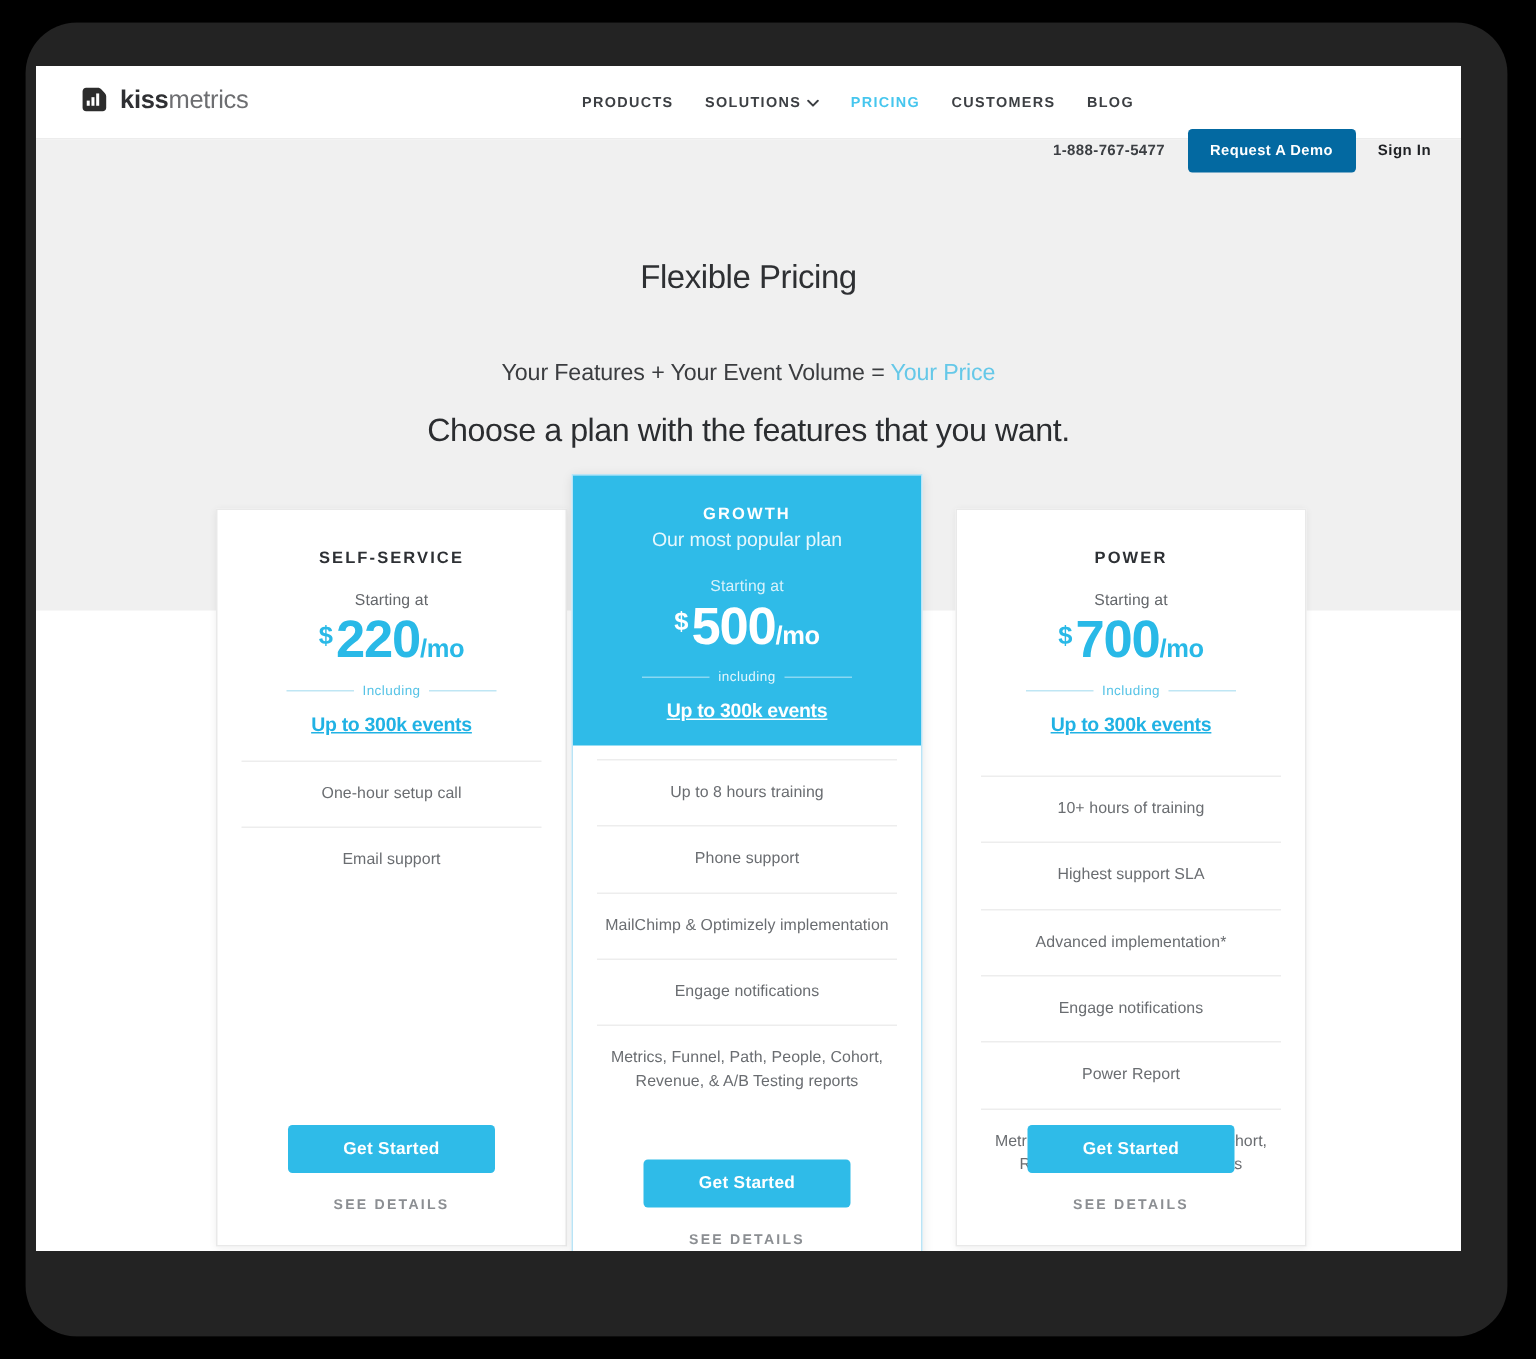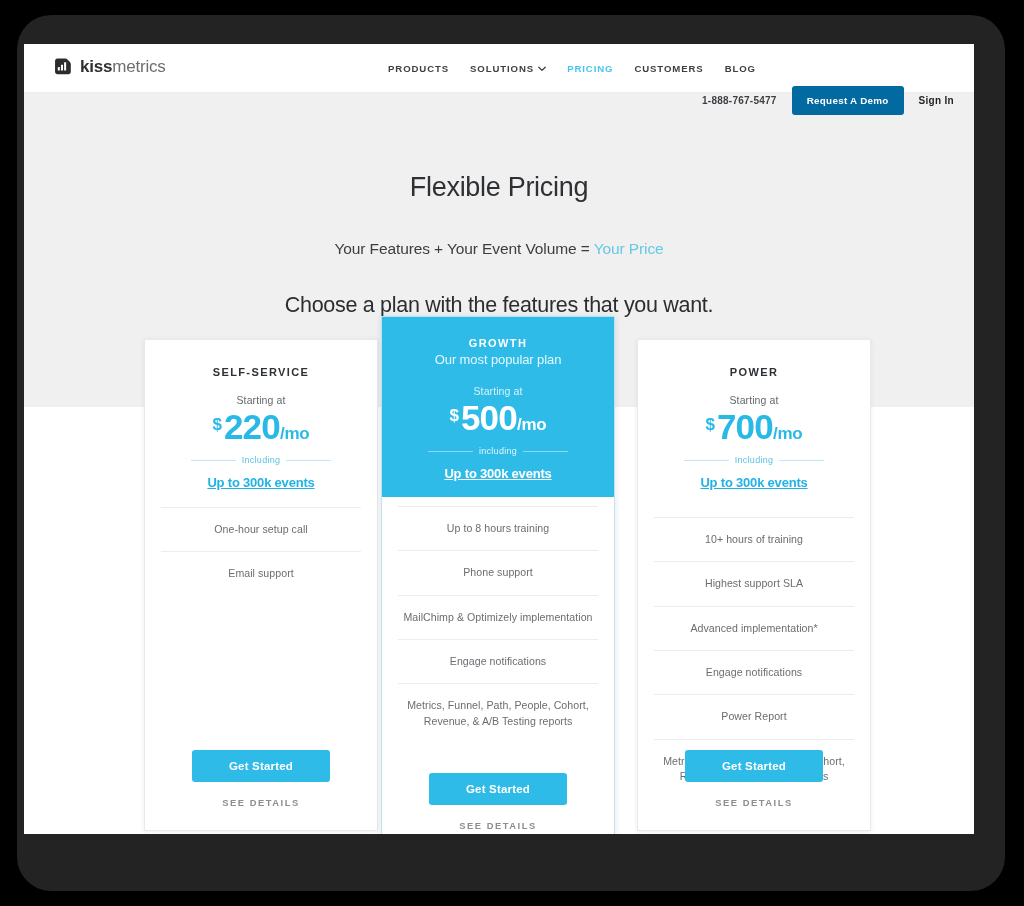--- a/index.html
+++ b/index.html
@@ -93,30 +93,30 @@
   }
 
   
   #hero-band{
     position:absolute; left:0; top:49px; width:950px; height:314px;
     background:#f0f0f0;
   }
   #hero-inner{ position:relative; width:950px; text-align:center; }
   #hero-title{
     position:absolute; top:79px; left:0; width:950px;
-    font-size:27px; font-weight:normal; color:#2e3033;
+    font-size:22px; font-weight:normal; color:#2e3033;
     letter-spacing:-.3px;
   }
   #hero-sub{
     position:absolute; top:147px; left:0; width:950px;
     font-size:15.5px; color:#3b3d40; letter-spacing:-.1px;
   }
   #hero-sub .accent{ color:#65c8e8; }
   #hero-choose{
-    position:absolute; top:200px; left:0; width:950px;
+    position:absolute; top:182px; left:0; width:950px;
     font-size:21.5px; color:#2b2d30; letter-spacing:-.3px;
   }
 
   
   #cards{
     position:absolute; top:0; left:0; width:950px; height:790px;
     pointer-events:none;
   }
   .card{
     position:absolute;

